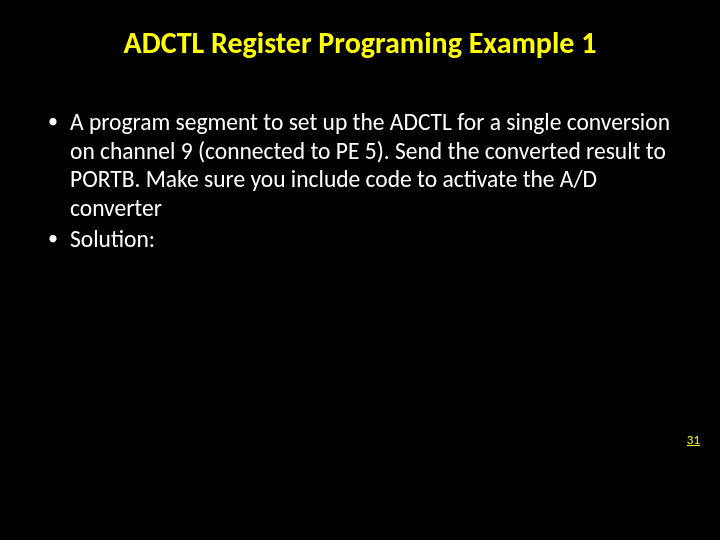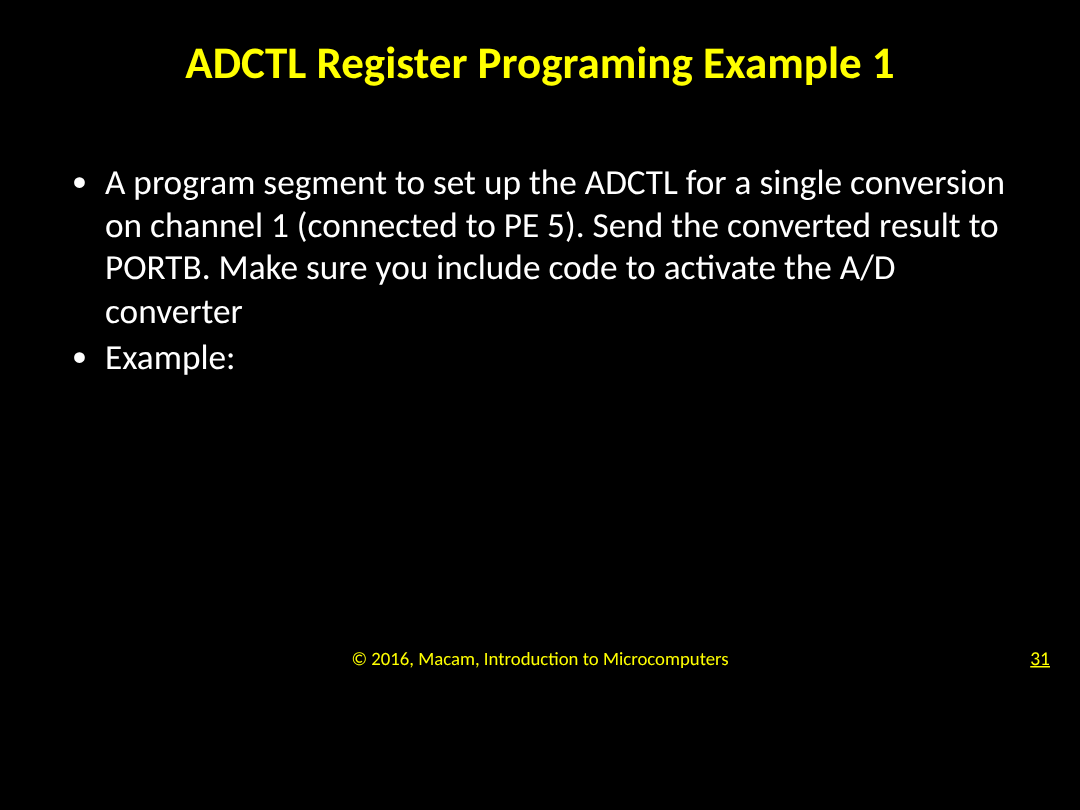--- a/index.html
+++ b/index.html
@@ -77,25 +77,24 @@
 </head>
 <body>
 
 <div class="slide">
 
   <div class="title">ADCTL Register Programing Example 1</div>
 
   <div class="body">
     <ul>
       <li>
-        <span>A program segment to set up the ADCTL for a single conversion on channel 1 (connected to PE 5). Send the converted result to PORTB. Make sure you include code to activate the A/D converter</span>
+        <span>A program segment to set up the ADCTL for a single conversion on channel 9 (connected to PE 5). Send the converted result to PORTB. Make sure you include code to activate the A/D converter</span>
       </li>
       <li>
-        <span>Example:</span>
+        <span>Solution:</span>
       </li>
     </ul>
   </div>
 
-  <div class="footer">© 2016, Macam, Introduction to Microcomputers</div>
 
   <div class="pagenum">31</div>
 
 </div>
 
 </body></html>

